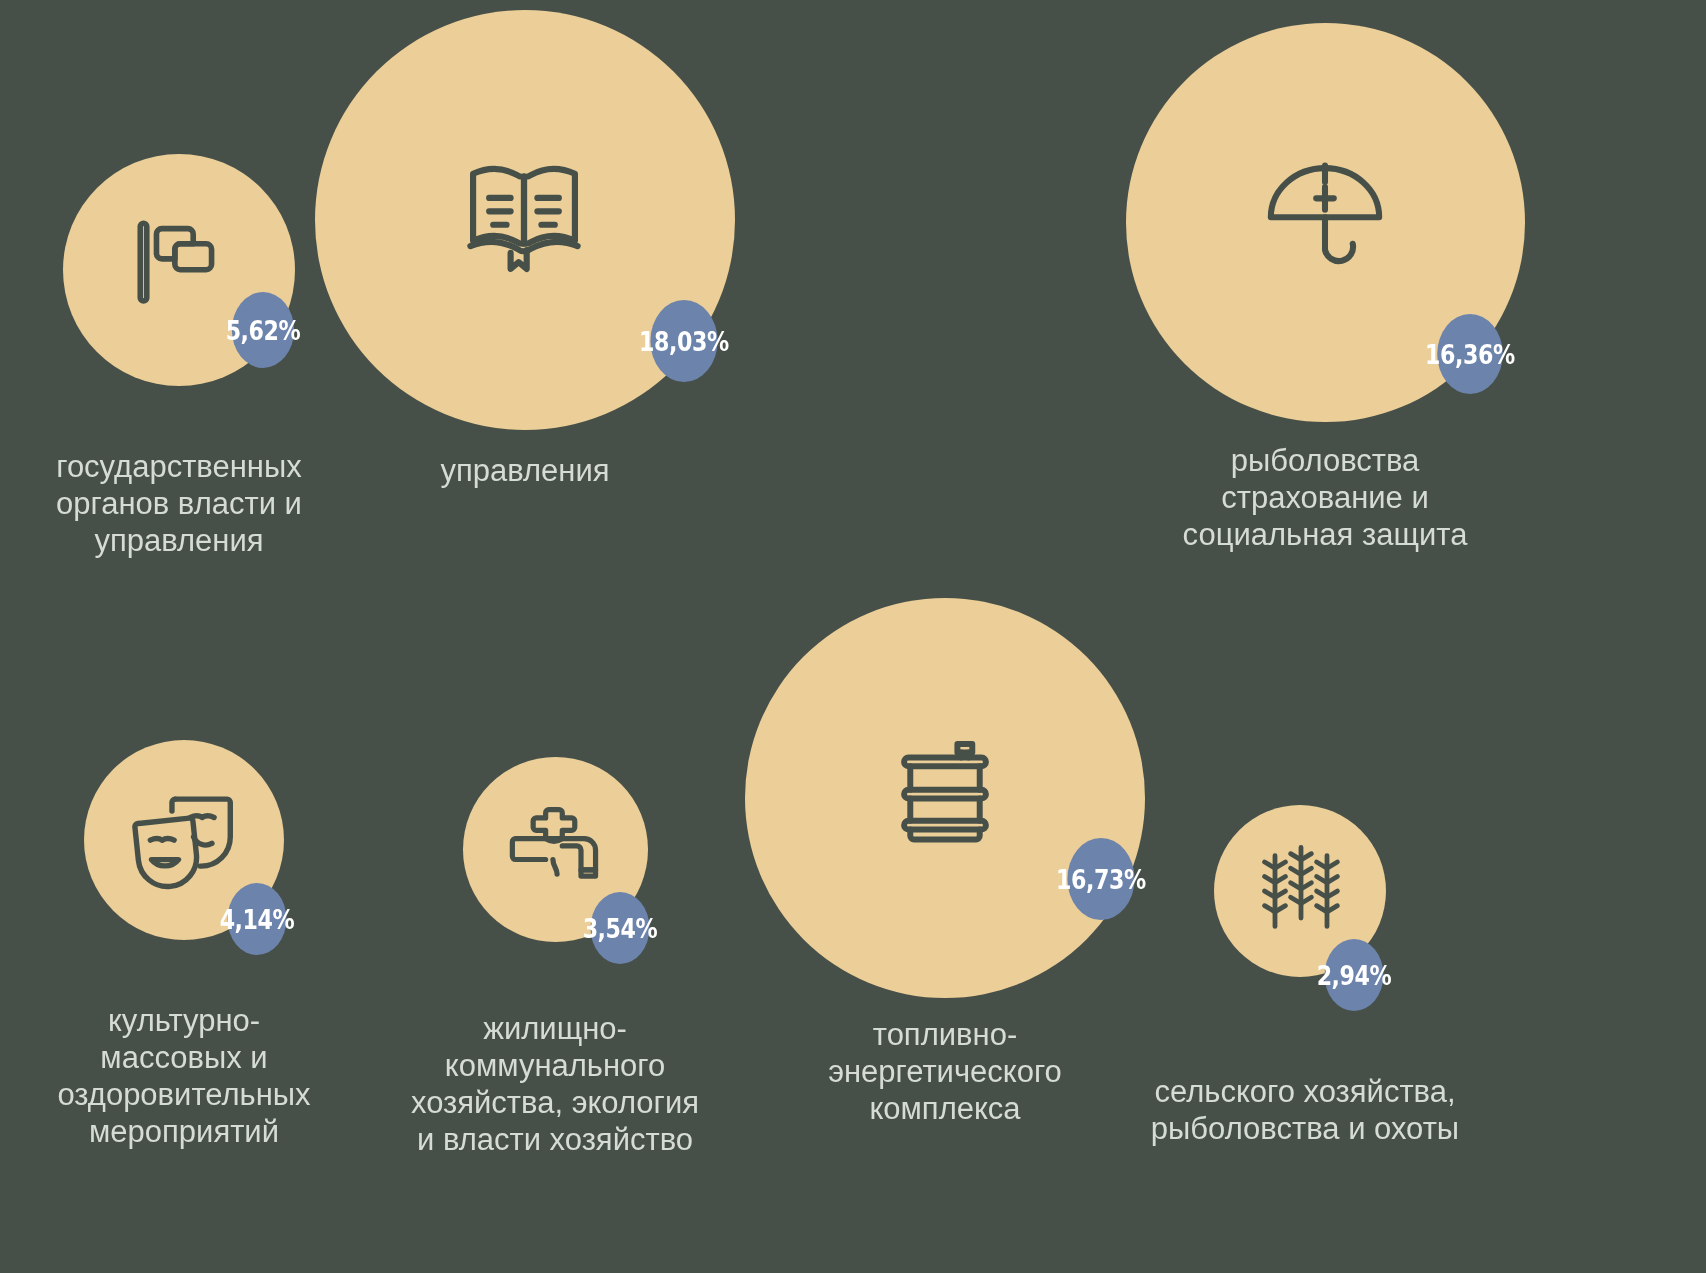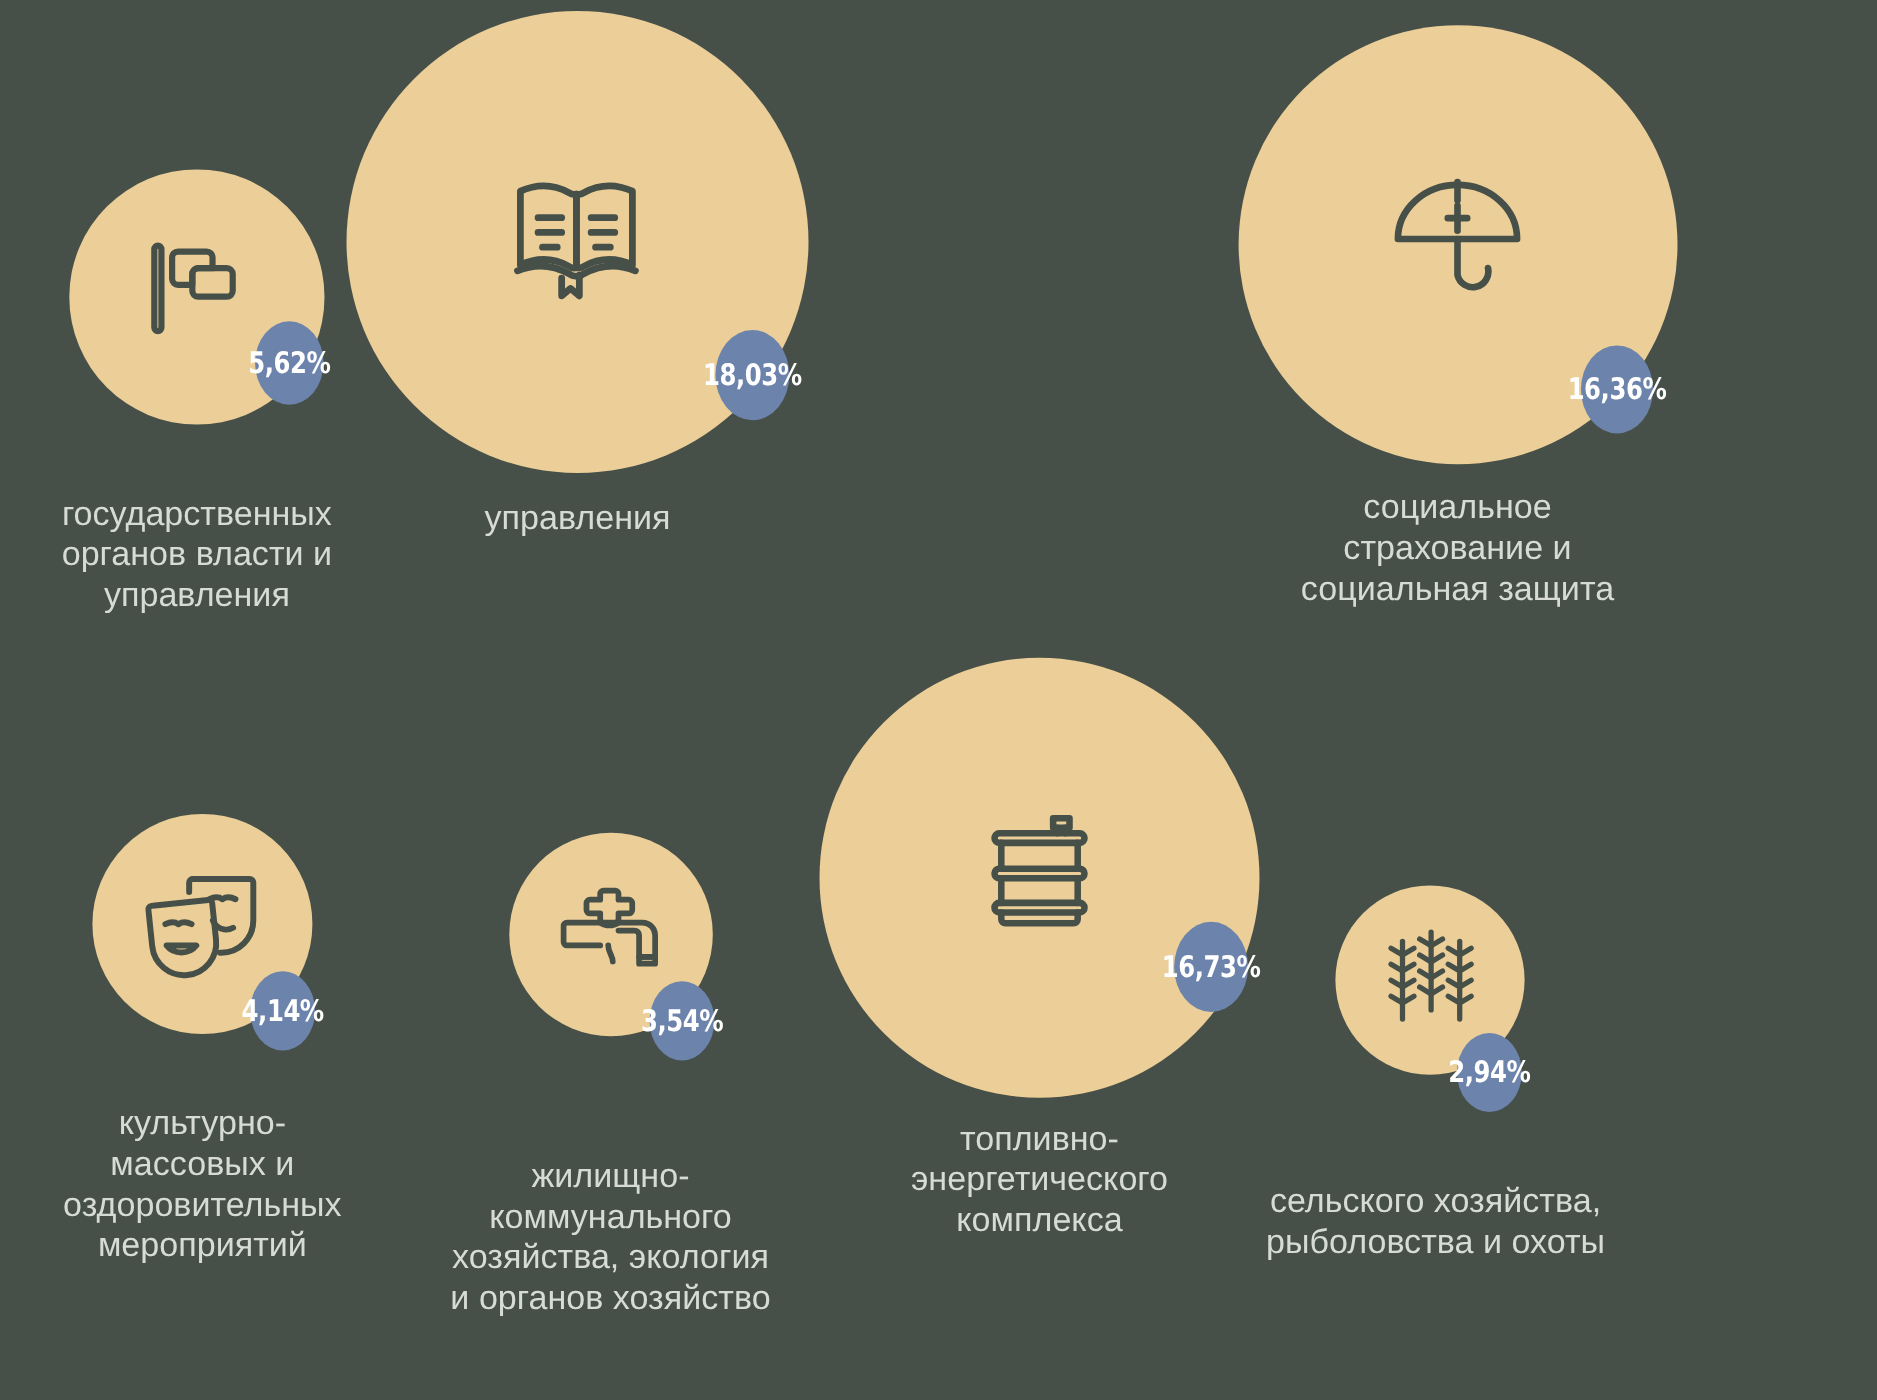--- a/index.html
+++ b/index.html
@@ -132,21 +132,21 @@
             <path d="M50 10 v13"></path>
             <path d="M50 27 v9 M50 36 v9 M43 36 h14"></path>
             <path d="M50 51 v26 a11 11 0 0 0 22 -5"></path>
           </svg>
         </span>
       </div>
       <div class="badge" style="width:80px; height:80px; left:340px; top:292px; font-size:27px;">
         <span class="badge-inner">16,36%</span>
       </div>
     </div>
-    <div class="caption" style="margin-top:20px;">социальное
+    <div class="caption" style="margin-top:20px;">рыболовства
 страхование и
 социальная защита</div>
   </div>
 
   <div class="cell" style="left:-46px; top:700px; width:460px;">
     <div class="bubble-wrap" style="width:460px; height:280px;">
       <div class="disc" style="width:200px; height:200px;">
         <span class="icon-holder" style="transform:translate(-50%,-50%) translate(2px,-2px);">
           <svg width="108" height="108" viewBox="0 0 100 100" fill="none" stroke="#465048" stroke-width="5" stroke-linecap="round" stroke-linejoin="round">
             <path d="M40 14 h48 a3 3 0 0 1 3 3 v32 a27 27 0 0 1 -27 27 h-1"></path>
@@ -162,42 +162,42 @@
       <div class="badge" style="width:72px; height:72px; left:267px; top:183px; font-size:27px;">
         <span class="badge-inner">4,14%</span>
       </div>
     </div>
     <div class="caption" style="margin-top:22px;">культурно-
 массовых и
 оздоровительных
 мероприятий</div>
   </div>
 
-  <div class="cell" style="left:325px; top:714px; width:460px;gap:40px;">
+  <div class="cell" style="left:325px; top:714px; width:460px;">
     <div class="bubble-wrap" style="width:460px; height:270px;">
       <div class="disc" style="width:185px; height:185px;">
         <span class="icon-holder" style="transform:translate(-50%,-50%) translate(0px,-2px);">
           <svg width="104" height="104" viewBox="0 0 100 100" fill="none" stroke="#465048" stroke-width="5" stroke-linecap="round" stroke-linejoin="round">
             <path d="M44 14 h10 a3 3 0 0 1 3 3 v5 h9 a3 3 0 0 1 3 3 v6 a3 3 0 0 1 -3 3 h-9 v5 a3 3 0 0 1 -3 3 h-10 a3 3 0 0 1 -3 -3 v-5 h-9 a3 3 0 0 1 -3 -3 v-6 a3 3 0 0 1 3 -3 h9 v-5 a3 3 0 0 1 3 -3 z"></path>
             <path d="M41 42 h-29 a3 3 0 0 0 -3 3 v14 a3 3 0 0 0 3 3 h29"></path>
             <path d="M57 42 h21 a11 11 0 0 1 11 11 v19 h-14 v-19 a4 4 0 0 0 -4 -4 h-14"></path>
             <path d="M41 42 a14 14 0 0 0 16 0"></path>
             <path d="M75 72 h14 v6 h-14 z"></path>
             <path d="M48 62 c0 6 4 9 4 14"></path>
           </svg>
         </span>
       </div>
       <div class="badge" style="width:72px; height:72px; left:259px; top:178px; font-size:27px;">
         <span class="badge-inner">3,54%</span>
       </div>
     </div>
     <div class="caption" style="margin-top:26px;">жилищно-
 коммунального
 хозяйства, экология
-и органов хозяйство</div>
+и власти хозяйство</div>
   </div>
 
   <div class="cell" style="left:710px; top:598px; width:470px;">
     <div class="bubble-wrap" style="width:470px; height:400px;">
       <div class="disc" style="width:400px; height:400px;">
         <span class="icon-holder" style="transform:translate(-50%,-50%) translate(0px,-2px);">
           <svg width="124" height="124" viewBox="0 0 100 100" fill="none" stroke="#465048" stroke-width="4.8" stroke-linecap="round" stroke-linejoin="round">
             <path d="M60 8 h12 v7 h-12 z"></path>
             <path d="M63 15 v4 M69 15 v4"></path>
             <rect x="17" y="19" width="66" height="7" rx="3.5"></rect>

